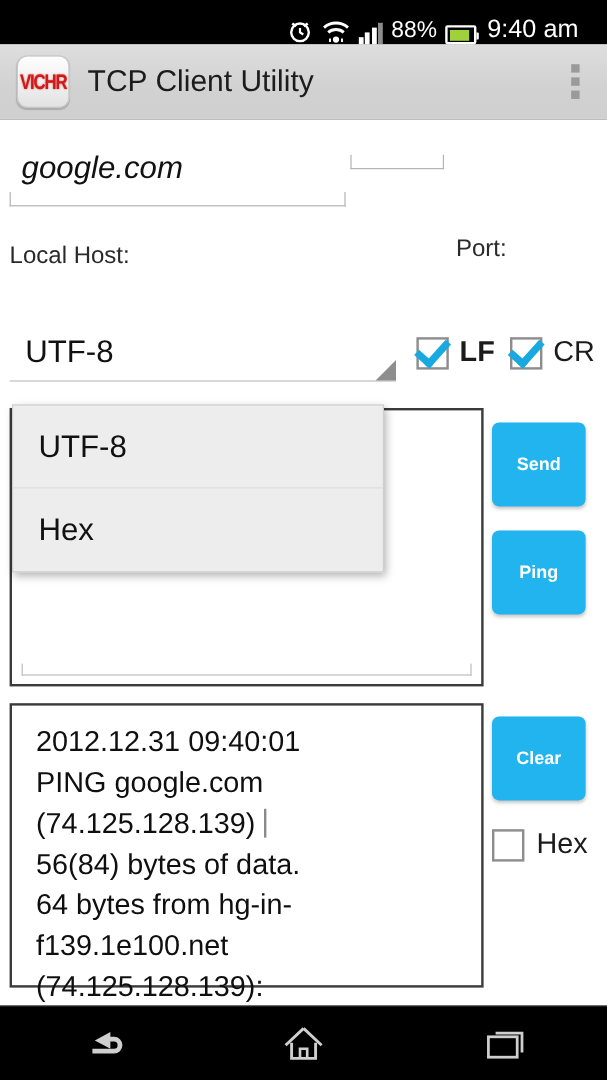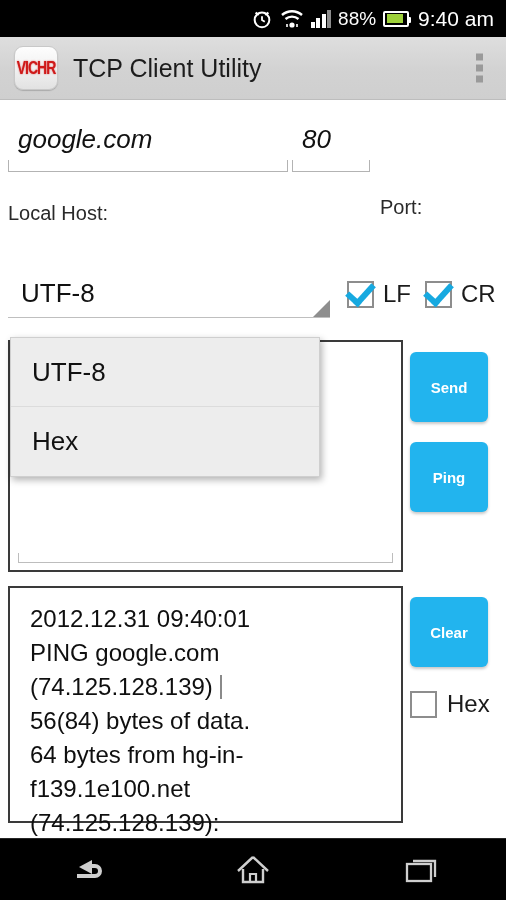--- a/index.html
+++ b/index.html
@@ -8,22 +8,22 @@
     font-family: "Liberation Sans", sans-serif;
     background: #ffffff;
     overflow: hidden;
   }
   #screen { position: relative; width: 506px; height: 900px; background: #ffffff; }
 
   
   .statusbar {
     position: absolute; left: 0; top: 0; width: 506px; height: 37px;
     background: #000000; color: #ffffff;
-    display: flex; align-items: center; justify-content: flex-end;
-    padding-right: 12px; gap: 7px;
+    display: flex; align-items: flex-end; justify-content: flex-end;
+    padding-right: 24px; gap: 7px;
   }
   .sb-icon { display: flex; align-items: center; justify-content: center; }
   .sb-pct { font-size: 19px; color: #fdfdfd; }
   .sb-clock-time { font-size: 21px; color: #ffffff; margin-left: 2px; }
 
   
   .signal { display: flex; align-items: flex-end; gap: 1.5px; height: 18px; }
   .signal i { display: block; width: 4px; background: #ffffff; }
   .signal i:nth-child(1){ height: 6px; }
   .signal i:nth-child(2){ height: 10px; }
@@ -109,21 +109,21 @@
   .spinner .sp-line {
     margin-top: 8px; height: 1px; background: #bfbfbf; position: relative;
   }
   .spinner .caret {
     position: absolute; right: 0; bottom: 1px;
     width: 0; height: 0; border-left: 17px solid transparent;
     border-bottom: 17px solid #8e8e8e;
   }
 
   .cbrow { position: absolute; top: 280px; display: flex; align-items: center; gap: 9px; }
-  #cb-lf-row { left: 347px; }
+  #cb-lf-row { left: 347px; font-weight: bold; }
   #cb-cr-row { left: 425px; }
   .cbox {
     width: 27px; height: 27px; background: #ffffff;
     border: 2px solid #8d8d8d; position: relative; cursor: pointer;
   }
   .cbox.on::after {
     content: ""; position: absolute; left: 3px; top: -5px;
     width: 11px; height: 21px; border: solid #17a9e0;
     border-width: 0 6px 6px 0; transform: rotate(42deg);
   }
@@ -233,21 +233,20 @@
         <i></i>
     </div>
   </div>
 
   <div class="conn-row">
     <div class="ul-field" id="host-field">
       <div class="val" placeholder="Local Host">google.com</div>
       <div class="underline"></div>
     </div>
     <div class="ul-field" id="port-field">
-      <div class="val" placeholder="Port">80</div>
       <div class="underline"></div>
     </div>
   </div>
 
 
   <div class="lbl" id="lbl-localhost">Local Host:</div>
   <div class="lbl" id="lbl-port">Port:</div>
 
   <div class="spinner">
     <div class="sel">UTF-8</div>

